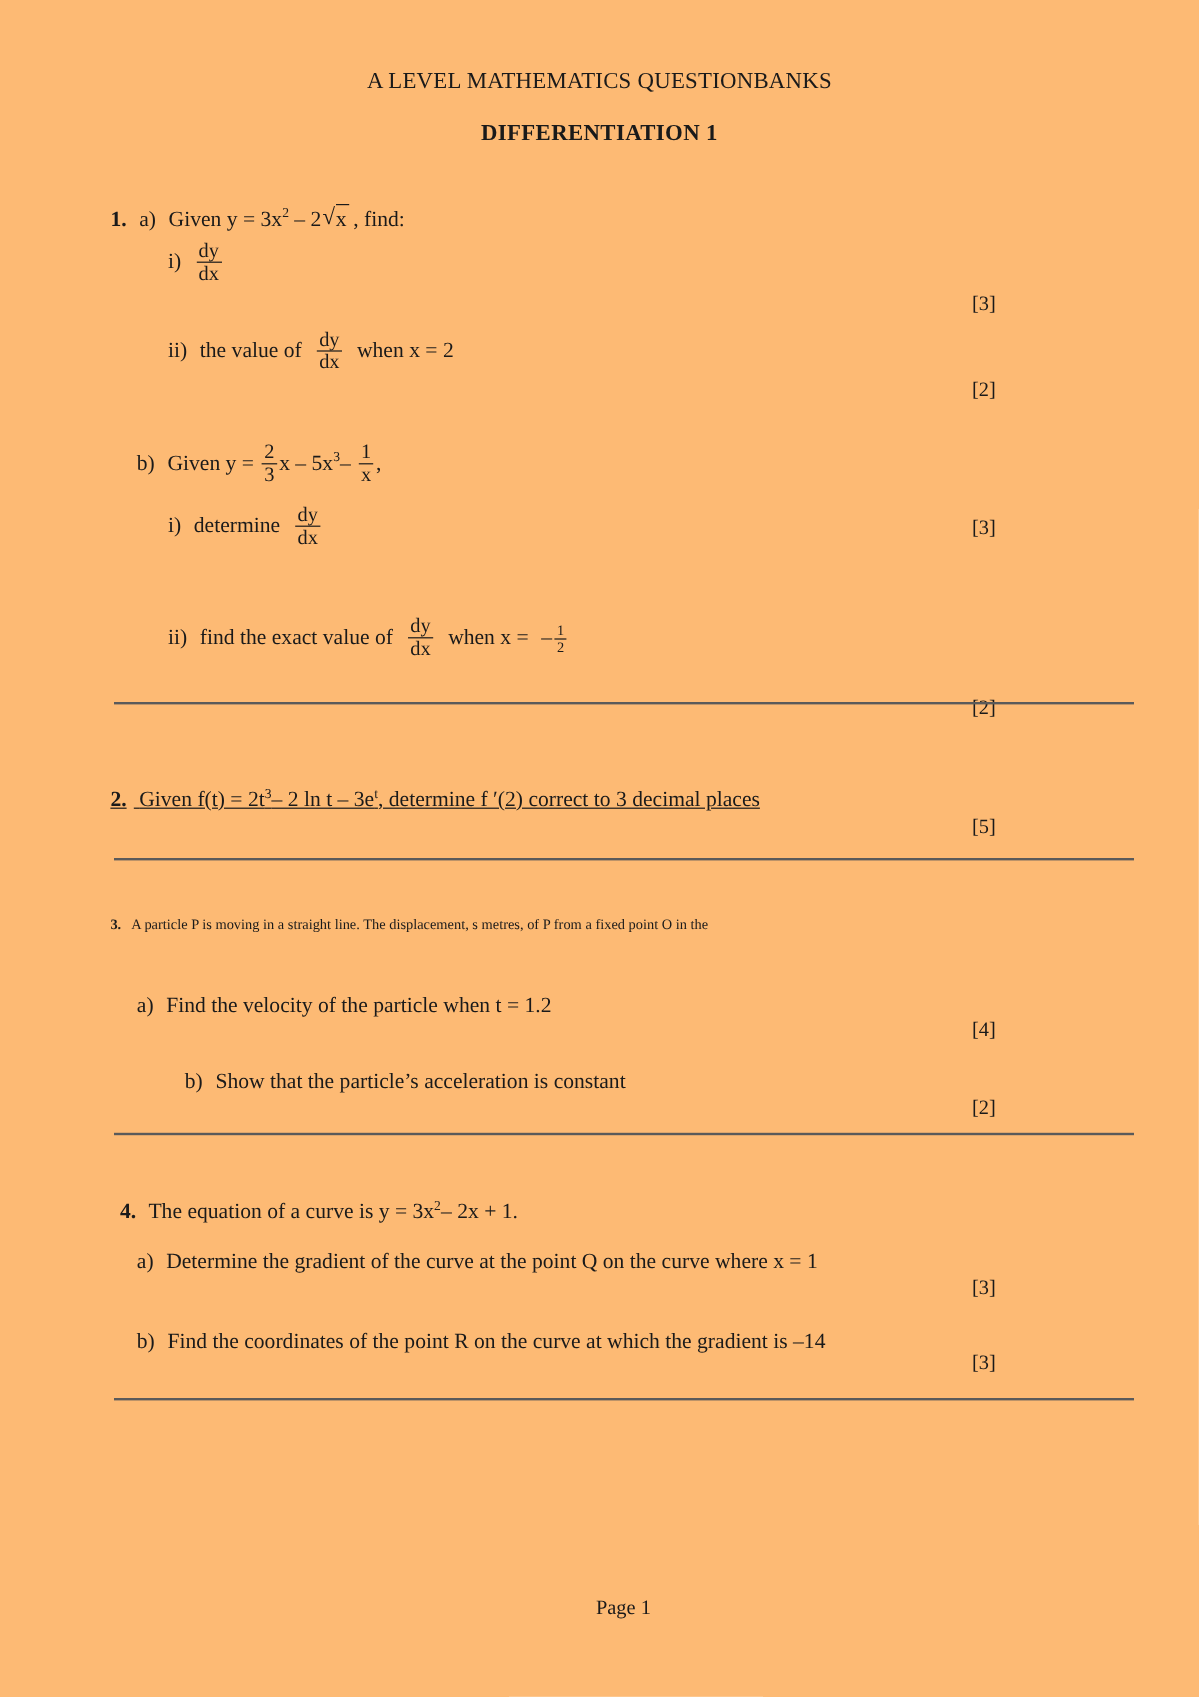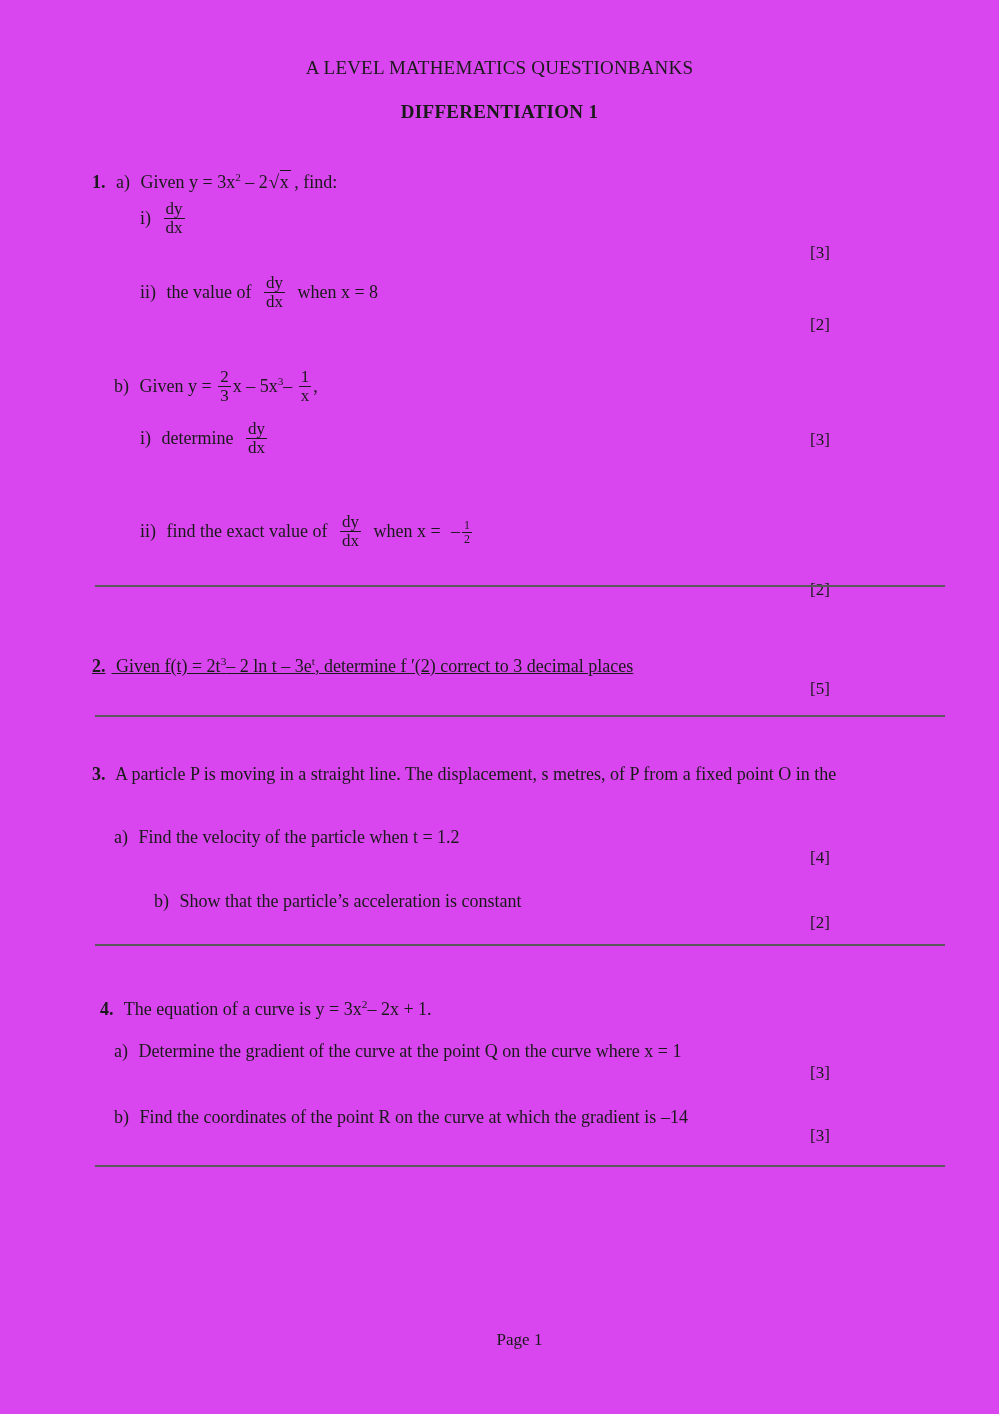--- a/index.html
+++ b/index.html
@@ -11,21 +11,21 @@
     width: 999px;
     height: 1414px;
     position: relative;
     font-family: "Liberation Serif", "DejaVu Serif", serif;
     color: #1a1a1a;
     overflow: hidden;
   }
   .page {
     position: absolute;
     inset: 0;
-    background: #d946ef;
+    background: #fdba74;
   }
 
   
   .doc-title {
     position: absolute;
     left: 0;
     right: 0;
     top: 57px;
     text-align: center;
     font-size: 19px;
@@ -55,21 +55,21 @@
 
   
   .qline {
     position: absolute;
     font-size: 18px;
     line-height: 1.33;
     white-space: nowrap;
   }
   .qwrap {
     position: absolute;
-    font-size: 18px;
+    font-size: 12px;
     line-height: 1.36;
   }
   .qnum {
     font-weight: bold;
   }
   .marks {
     position: absolute;
     font-size: 17px;
     left: 810px;
   }
@@ -156,21 +156,21 @@
   </div>
   <div class="marks" style="top:243px;">[3]</div>
 
   <div class="qline" style="left:140px; top:274px;">
     <span>ii)</span><span class="sp"></span>
     <span>the value of</span><span class="sp"></span>
     <span class="frac">
       <span class="num">dy</span>
       <span class="den">dx</span>
     </span><span class="sp"></span>
-    <span>when x = 8</span>
+    <span>when x = 2</span>
   </div>
   <div class="marks" style="top:315px;">[2]</div>
 
   <div class="qline" style="left:114px; top:368px;">
     <span>b)</span><span class="sp"></span>
     <span>Given y =</span>
     <span class="frac">
       <span class="num">2</span>
       <span class="den">3</span>
     </span><span>x – 5x</span><sup class="exp">3</sup><span>–</span>

